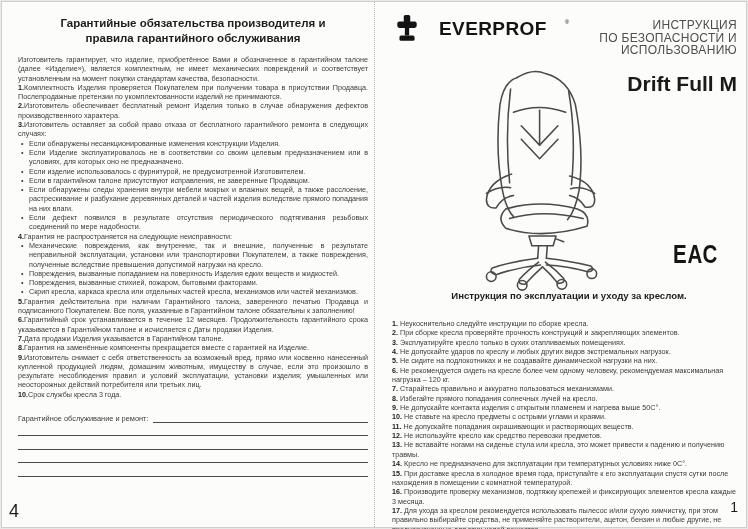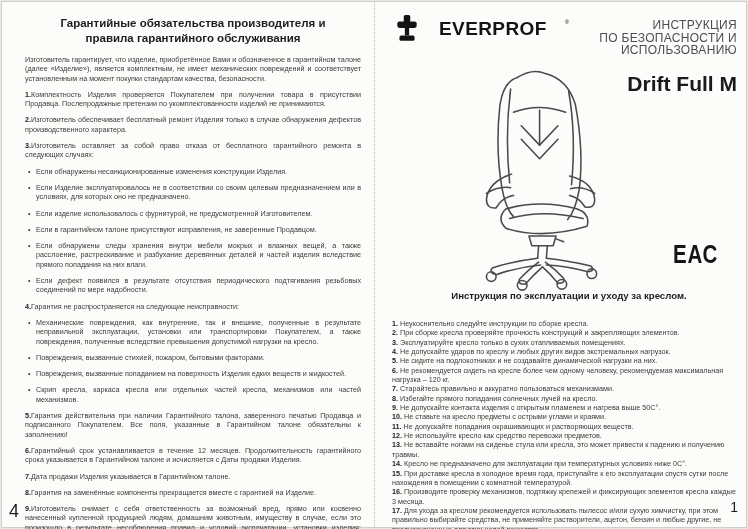--- a/index.html
+++ b/index.html
@@ -6,21 +6,21 @@
     font-family:"Liberation Sans",sans-serif;background:#e8e8e6;}
   .spread{position:absolute;left:1px;top:1px;width:744px;height:525px;
     background:#fcfcfa;border:1px solid #cfcfcd;}
   .fold{position:absolute;left:372px;top:0;bottom:0;width:0;border-left:1px dotted #b8b8b5;}
 
   
   .page-left{position:absolute;left:16px;top:8px;width:350px;}
   .title{font-size:11.5px;line-height:15px;font-weight:bold;text-align:center;
     color:#1d1d1d;margin:6px 18px 9px 18px;}
   .body{font-size:7.2px;line-height:9.3px;text-align:justify;color:#3b3b3b;}
-  .blk{margin:7px;}
+  .blk{margin:0;}
   .blk .n{font-weight:bold;color:#222;}
   .blk.bullet{position:relative;padding-left:11px;}
   .blk.bullet::before{content:"•";position:absolute;left:3px;top:0;color:#3b3b3b;}
   .service-row{display:flex;align-items:flex-end;margin-top:15px;
     font-size:7.4px;color:#3b3b3b;}
   .svc-line{flex:1;border-bottom:1.2px solid #4a4a4a;margin-left:4px;height:8px;}
   .rules .rule{border-bottom:1.2px solid #4a4a4a;height:12.5px;}
   .pageno{position:absolute;color:#1c1c1c;}
   .pageno-left{left:7px;bottom:5px;font-size:18px;}
   .pageno-right{right:8px;bottom:12px;font-size:14px;}
@@ -73,23 +73,23 @@
         <div class="blk bullet"><b class="n"></b><span>Если в гарантийном талоне присутствуют исправления, не заверенные Продавцом.</span></div>
 
         <div class="blk bullet"><b class="n"></b><span>Если обнаружены следы хранения внутри мебели мокрых и влажных вещей, а также расслоение, растрескивание и разбухание деревянных деталей и частей изделия вследствие прямого попадания на них влаги.</span></div>
 
         <div class="blk bullet"><b class="n"></b><span>Если дефект появился в результате отсутствия периодического подтягивания резьбовых соединений по мере надобности.</span></div>
 
         <div class="blk num"><b class="n">4.</b><span>Гарантия не распространяется на следующие неисправности:</span></div>
 
         <div class="blk bullet"><b class="n"></b><span>Механические повреждения, как внутренние, так и внешние, полученные в результате неправильной эксплуатации, установки или транспортировки Покупателем, а также повреждения, полученные вследствие превышения допустимой нагрузки на кресло.</span></div>
 
+        <div class="blk bullet"><b class="n"></b><span>Повреждения, вызванные попаданием на поверхность Изделия едких веществ и жидкостей.</span></div>
+
         <div class="blk bullet"><b class="n"></b><span>Повреждения, вызванные стихией, пожаром, бытовыми факторами.</span></div>
-
-        <div class="blk bullet"><b class="n"></b><span>Повреждения, вызванные попаданием на поверхность Изделия едких веществ и жидкостей.</span></div>
 
         <div class="blk bullet"><b class="n"></b><span>Скрип кресла, каркаса кресла или отдельных частей кресла, механизмов или частей механизмов.</span></div>
 
         <div class="blk num"><b class="n">5.</b><span>Гарантия действительна при наличии Гарантийного талона, заверенного печатью Продавца и подписанного Покупателем. Все поля, указанные в Гарантийном талоне обязательны к заполнению!</span></div>
 
         <div class="blk num"><b class="n">6.</b><span>Гарантийный срок устанавливается в течение 12 месяцев. Продолжительность гарантийного срока указывается в Гарантийном талоне и исчисляется с Даты продажи Изделия.</span></div>
 
         <div class="blk num"><b class="n">7.</b><span>Дата продажи Изделия указывается в Гарантийном талоне.</span></div>
 
         <div class="blk num"><b class="n">8.</b><span>Гарантия на заменённые компоненты прекращается вместе с гарантией на Изделие.</span></div>

